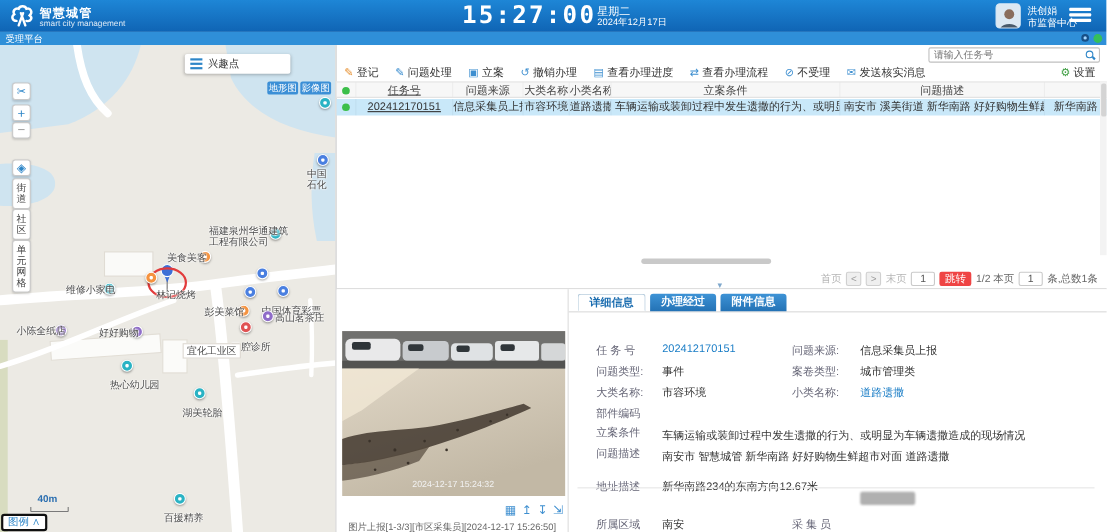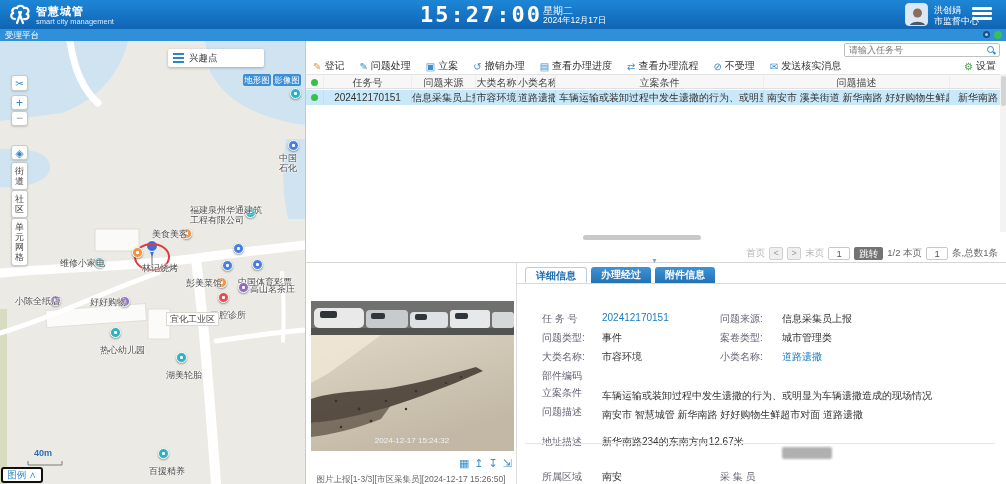--- a/index.html
+++ b/index.html
@@ -68,32 +68,32 @@
   .lens::after { content:""; position:absolute; left:6px; top:6px; width:3px; height:1.5px; background:#2e86c8; transform:rotate(45deg); }
   .tb { position:absolute; left:7px; top:18px; height:14px; display:flex; gap:15px; align-items:center; }
   .tbi { display:flex; gap:3px; align-items:center; font-size:10px; color:#333; cursor:pointer; white-space:nowrap; }
   .tbi i { font-style:normal; font-size:10px; }
   .tb-settings { position:absolute; right:10px; top:18px; }
   .thead { position:absolute; left:0; top:33px; width:701px; height:15px; background:#f7f7f7; border-top:1px solid #e4e4e4;
     border-bottom:1px solid #e0e0e0; display:flex; font-size:10px; color:#444; }
   .trow { position:absolute; left:0; top:49px; width:701px; height:15px; background:#c9e8f9; display:flex; font-size:10px; color:#333; cursor:pointer; }
   .tc { overflow:hidden; white-space:nowrap; text-align:center; line-height:15px; border-right:1px solid rgba(0,0,0,0.04); }
   .tc.left { text-align:left; padding-left:3px; }
-  .c0{width:18px;} .c1{width:88px;} .c2{width:64px;} .c3{width:42px;} .c4{width:38px;} .c5{width:208px;} .c6{width:186px;} .c7{width:57px;}
+  .c0{width:18px;} .c1{width:88px;text-decoration:underline;} .c2{width:64px;} .c3{width:42px;} .c4{width:38px;} .c5{width:208px;} .c6{width:186px;} .c7{width:57px;}
   .gdot { display:inline-block; width:7px; height:7px; border-radius:50%; background:#3bbf4a; margin-top:4px; }
   .vscroll { position:absolute; left:694px; top:33px; width:7px; height:158px; background:#f3f3f3; }
   .vthumb { position:absolute; left:1px; top:2px; width:5px; height:30px; background:#d4d4d4; border-radius:2px; }
   .hscroll-thumb { position:absolute; left:277px; top:194px; width:118px; height:5px; background:#c9c9c9; border-radius:3px; cursor:pointer; }
   .pager { position:absolute; right:8px; top:204px; height:16px; display:flex; gap:4px; align-items:center; font-size:9.5px; color:#666; }
   .pager .dim { color:#b5b5b5; }
   .pgbtn { width:14px; height:13px; background:#efefef; border:1px solid #d0d0d0; border-radius:2px; color:#9a9a9a;
     text-align:center; line-height:11px; font-size:9px; cursor:pointer; }
   .pginput { width:22px; height:13px; border:1px solid #c9c9c9; border-radius:2px; font-size:9.5px; text-align:center;
     color:#555; font-family:"Liberation Sans",sans-serif; }
-  .jump { height:13px; padding:0 5px; background:#737373; color:#fff; border-radius:2px; line-height:13px; font-size:9.5px; cursor:pointer; }
+  .jump { height:13px; padding:0 5px; background:#ef4444; color:#fff; border-radius:2px; line-height:13px; font-size:9.5px; cursor:pointer; }
 
   
   .bottom-divider { position:absolute; left:0; top:221px; width:701px; border-top:1px solid #d6d6d6; }
   .collapse-tri { position:absolute; left:345px; top:216px; font-size:7px; color:#7fa8cc; }
   .image-panel { position:absolute; left:0; top:222px; width:210px; height:221px; background:#fff; }
   .photo { position:absolute; left:5px; top:38px; width:203px; height:150px; cursor:pointer; }
   .img-tools { position:absolute; right:4px; top:194px; display:flex; gap:5px; color:#3e8fd0; font-size:11px; }
   .img-tools span { cursor:pointer; }
   .img-caption { position:absolute; left:0; top:211px; width:210px; text-align:center; font-size:8.5px; color:#666; }
 

